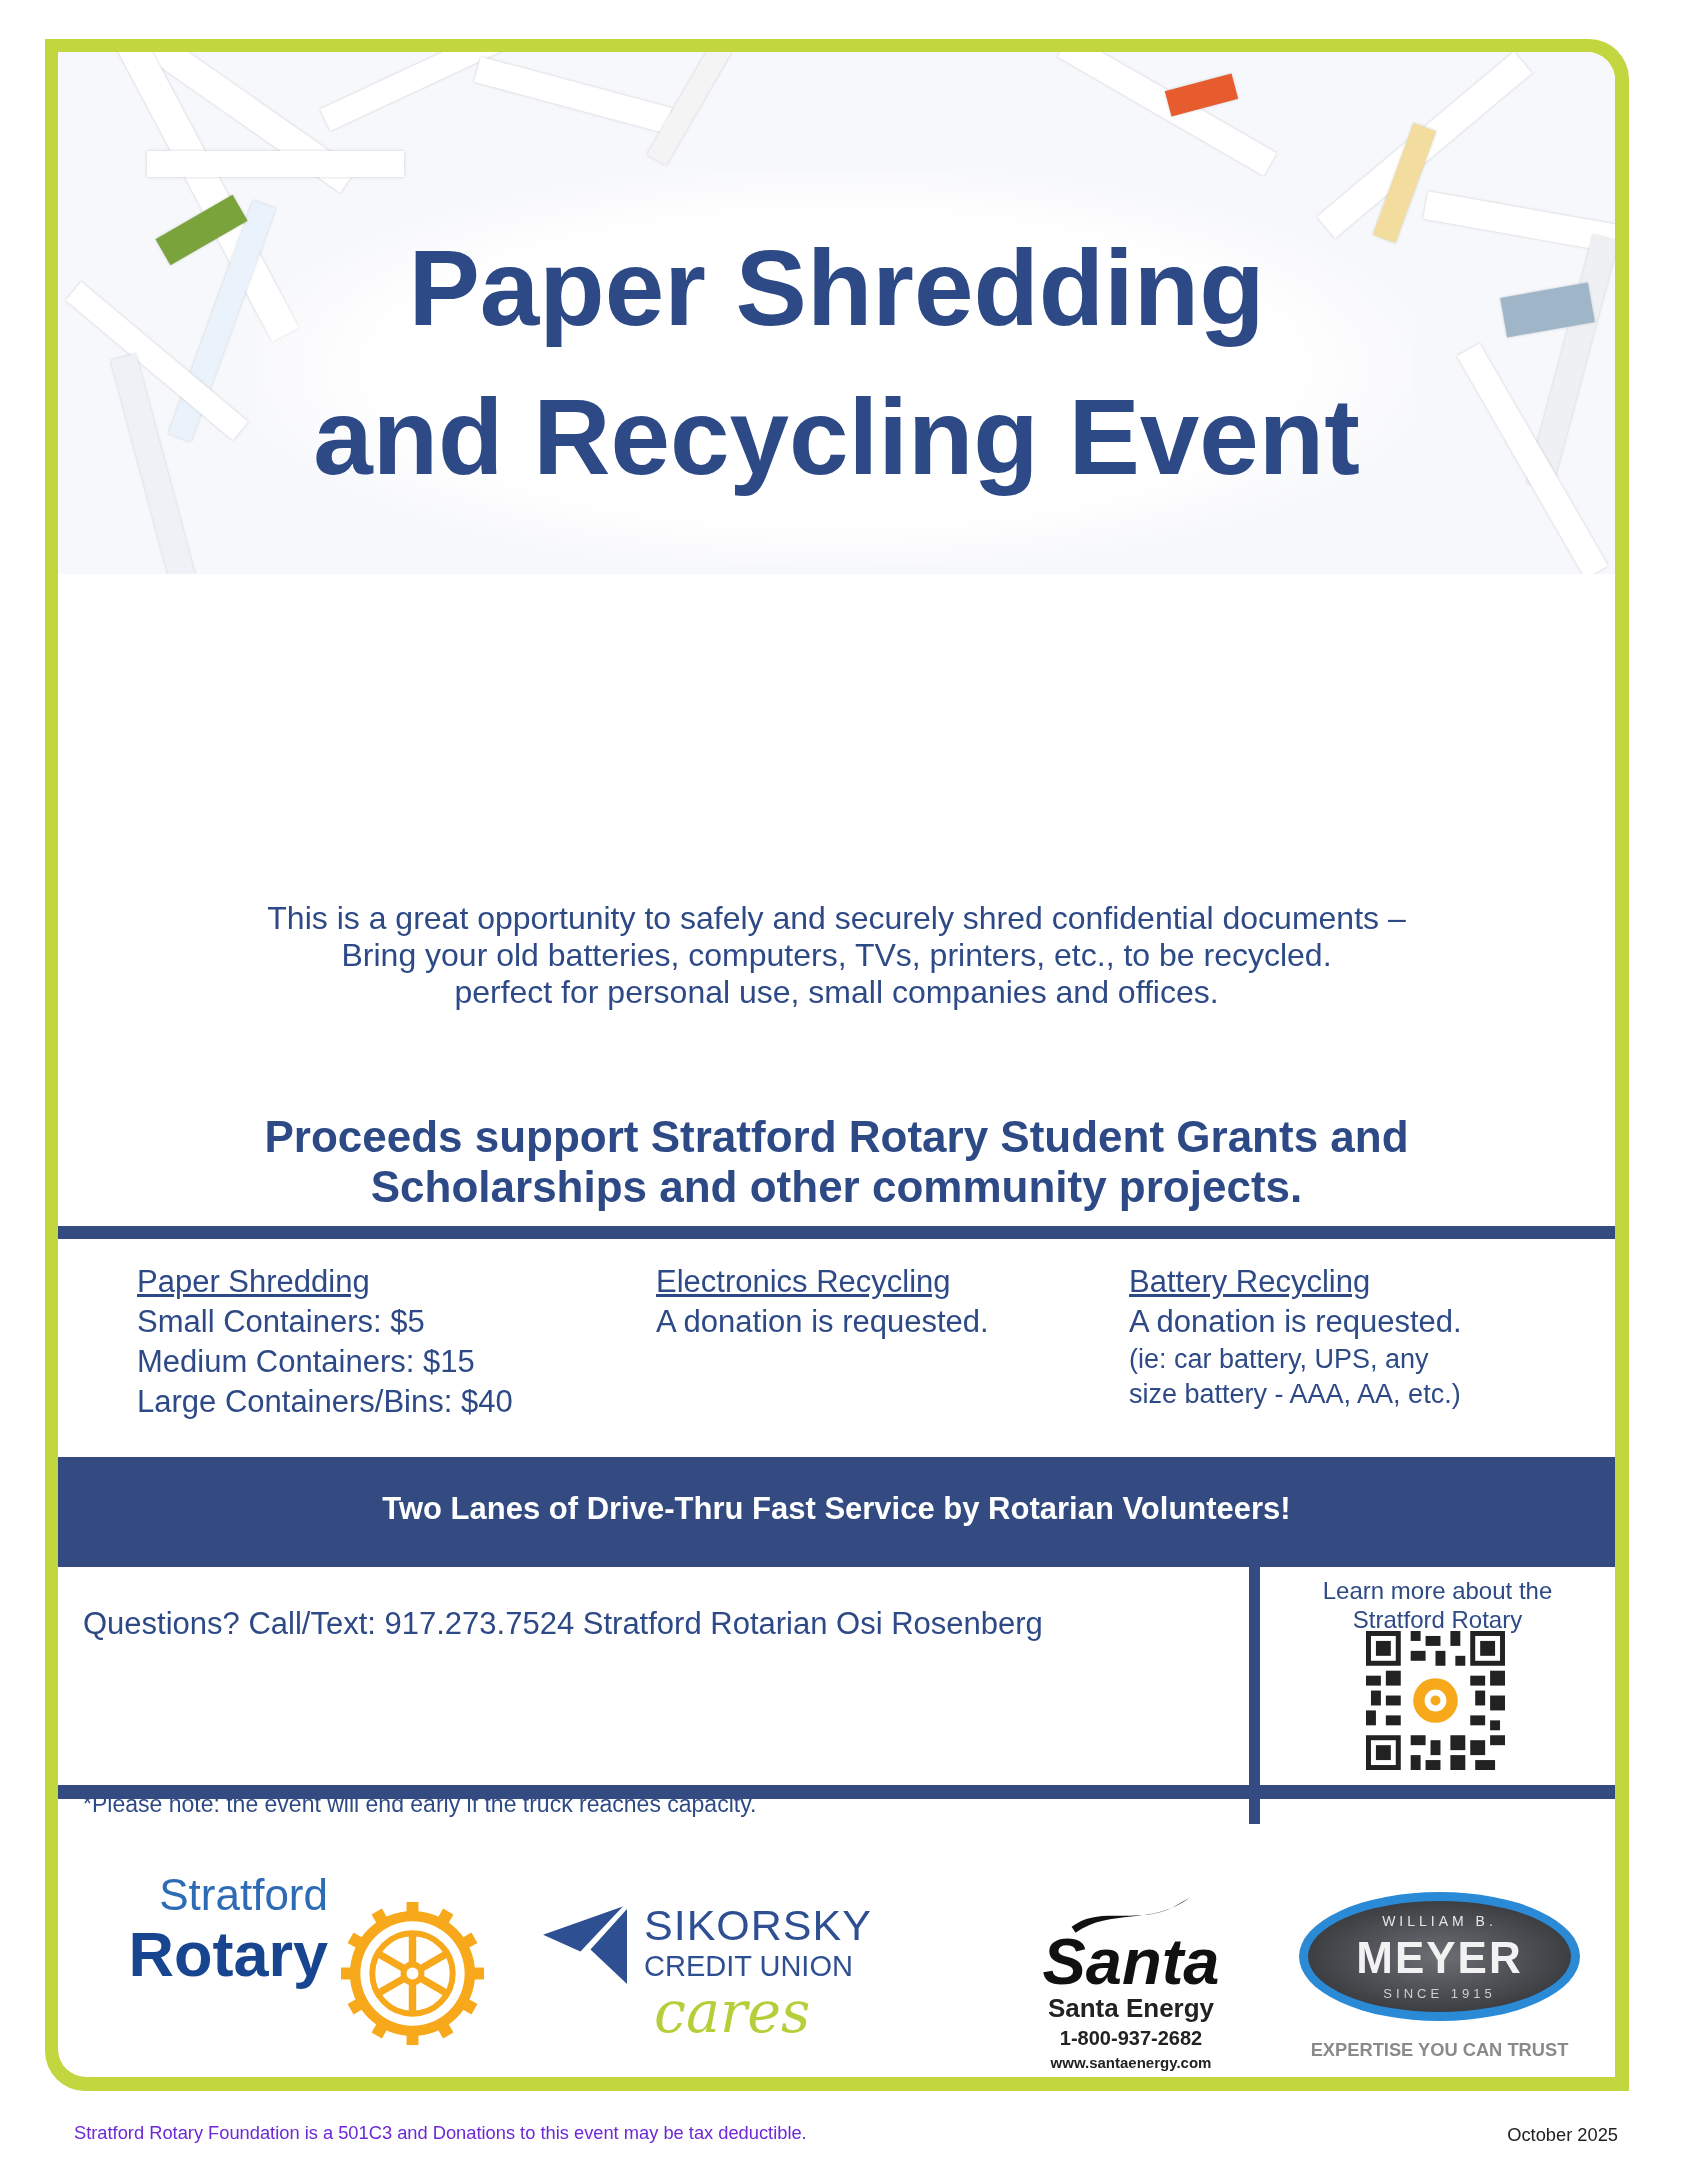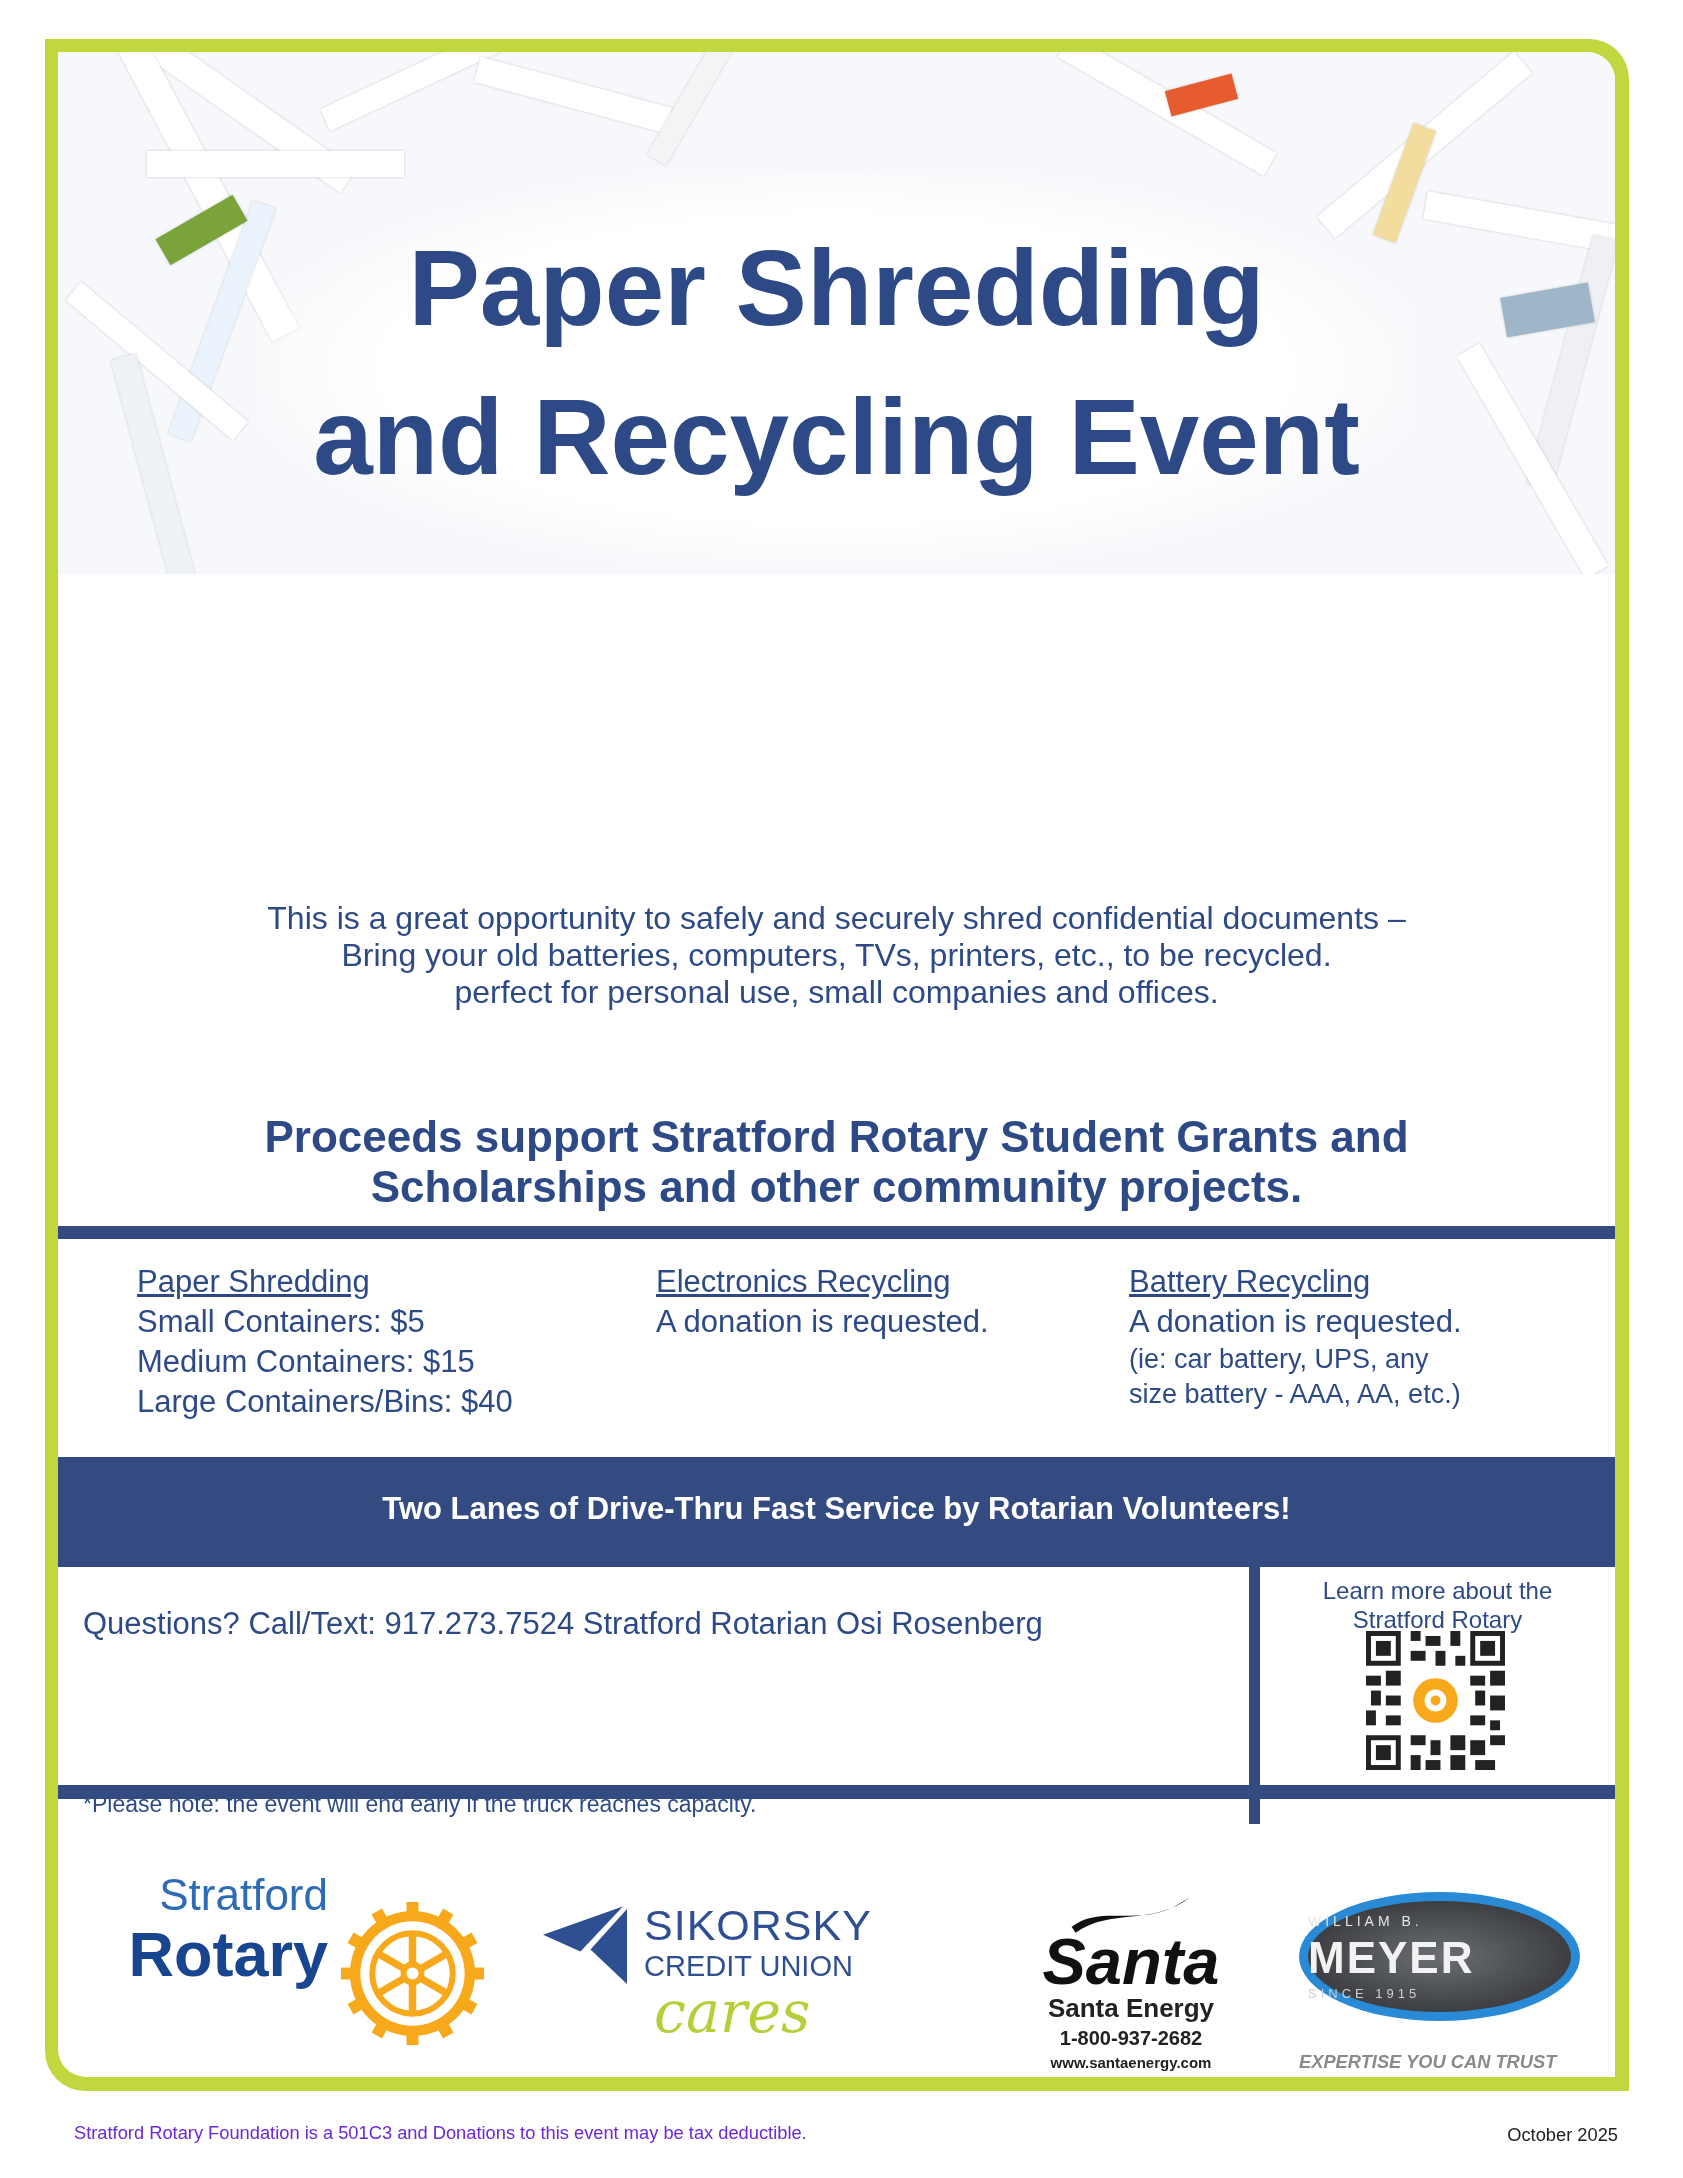--- a/index.html
+++ b/index.html
@@ -222,26 +222,26 @@
     <div style="position:absolute;left:954px;top:95px;width:238px;text-align:center;">
       <svg width="198" height="40" viewBox="0 0 200 40">
         <path d="M40 34 C70 10, 110 36, 150 10 L160 4 C120 34, 80 14, 44 40 Z" fill="#111"></path>
       </svg>
       <div style="font-size:65px;font-weight:bold;font-style:italic;color:#111;line-height:61px;margin-top:-6px;">Santa</div>
       <div style="font-size:26px;font-weight:bold;color:#222;line-height:32px;">Santa Energy</div>
       <div style="font-size:20px;font-weight:bold;color:#222;line-height:28px;">1-800-937-2682</div>
       <div style="font-size:15px;font-weight:bold;color:#222;line-height:22px;">www.santaenergy.com</div>
     </div>
 
-    <div style="position:absolute;left:1241px;top:94px;width:281px;">
+    <div style="position:absolute;left:1241px;top:94px;width:281px;text-align:center;">
       <div style="position:relative;width:281px;height:129px;border-radius:50%;background:radial-gradient(ellipse at center,#6b6e73 0%,#3d3f43 70%);border:9px solid #2a8ad6;box-sizing:border-box;">
         <div style="position:absolute;top:12px;width:100%;color:#e6e6e6;font-size:14px;letter-spacing:4px;">WILLIAM B.</div>
         <div style="position:absolute;top:32px;width:100%;color:#f2f2f2;font-size:44px;font-weight:bold;letter-spacing:2px;">MEYER</div>
         <div style="position:absolute;top:85px;width:100%;color:#cfcfcf;font-size:13px;letter-spacing:4px;">SINCE 1915</div>
       </div>
-      <div style="margin-top:30px;color:#8a8a8a;font-size:18.3px;font-weight:bold;font-style:italic;">EXPERTISE YOU CAN TRUST</div>
+      <div style="margin-top:18px;color:#8a8a8a;font-size:18.3px;font-weight:bold;">EXPERTISE YOU CAN TRUST</div>
     </div>
   </div>
 </div>
 
 <div class="footer-left">Stratford Rotary Foundation is a 501C3 and Donations to this event may be tax deductible.</div>
 <div class="footer-right">October 2025</div>
 
 
 </body></html>

